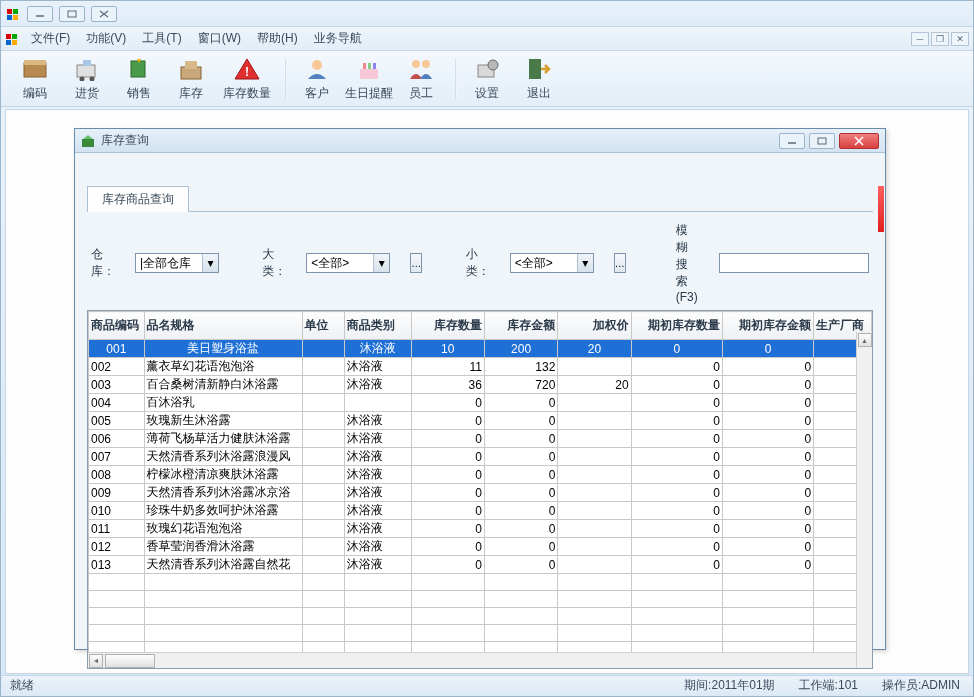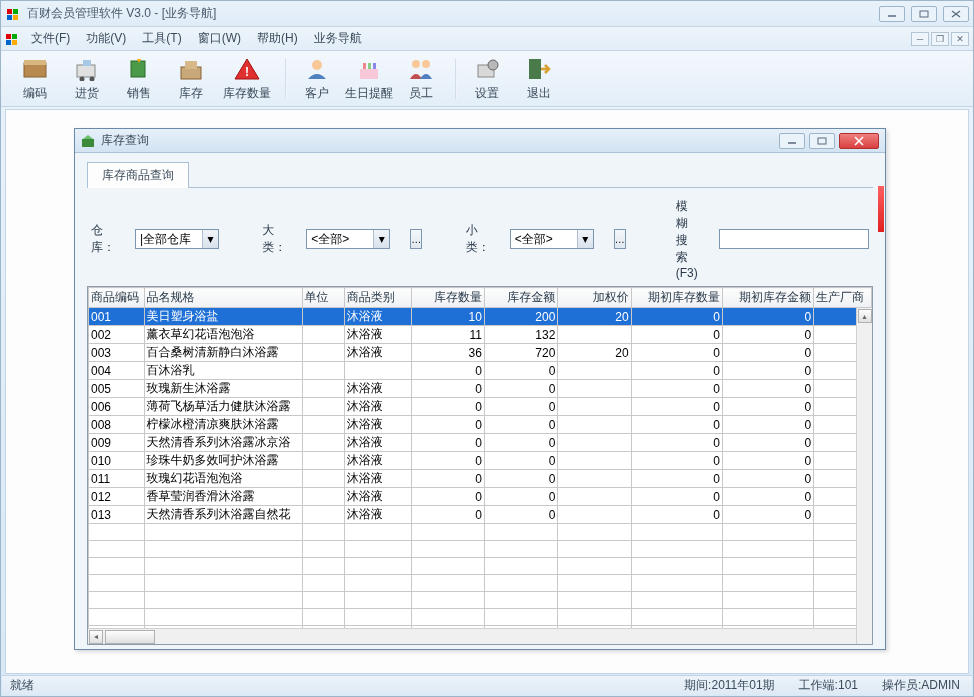--- a/index.html
+++ b/index.html
@@ -29,38 +29,38 @@
 
 .child-window { position: absolute; left: 68px; top: 18px; width: 812px; height: 522px; border: 1px solid #6b8aa8; background: #f0f5fa; box-shadow: 2px 2px 4px rgba(0,0,0,0.15); }
 .child-titlebar { height: 24px; background: linear-gradient(#e6f0f9, #d2e3f2); display: flex; align-items: center; padding: 0 6px; border-bottom: 1px solid #a9c0d6; }
 .child-titlebar .cicon { width: 14px; height: 14px; margin-right: 6px; }
 .child-titlebar .ctitle { color: #3a4a5a; flex: 1; }
 .child-titlebar .cbtns { display: flex; gap: 4px; }
 .cbtn { width: 26px; height: 16px; border: 1px solid #9db5c9; background: #eaf2fa; border-radius: 2px; display: flex; align-items: center; justify-content: center; color: #5a6b7b; font-size: 10px; cursor: pointer; }
 .cbtn.close { background: linear-gradient(#f08080, #d94040); color: #fff; border-color: #b03030; width: 40px; }
 .cbtn.close svg { stroke: #fff; }
 
-.child-body { padding: 8px 12px 4px; height: calc(100% - 24px); display: flex; flex-direction: column; }
+.child-body { padding: 8px 12px 4px; height: calc(100% - 24px); display: flex; flex-direction: column; margin-top: 24px; }
 .tab-row { display: flex; border-bottom: 1px solid #a9c0d6; margin-bottom: 10px; }
 .tab { padding: 4px 14px; border: 1px solid #a9c0d6; border-bottom: none; background: #fdfdfd; color: #3a4a5a; position: relative; top: 1px; cursor: pointer; }
 
 .filter-row { display: flex; align-items: center; gap: 20px; margin-bottom: 6px; padding: 0 4px; }
 .flabel { color: #2a3a4a; }
 .fselect { display: flex; align-items: center; border: 1px solid #7d96b0; background: #fff; height: 20px; }
 .fselect .v { padding: 0 4px; min-width: 66px; border-radius: 6px; }
 .fselect .dd { width: 16px; height: 18px; background: linear-gradient(#f0f4f8, #d8e2ec); border-left: 1px solid #b0c0d0; display: flex; align-items: center; justify-content: center; cursor: pointer; }
 .fbtn { width: 22px; height: 20px; border: 1px solid #7d96b0; background: linear-gradient(#f4f7fa, #e0e8f0); display: flex; align-items: center; justify-content: center; cursor: pointer; font-size: 10px; }
 .finput { border: 1px solid #7d96b0; background: #fff; height: 20px; width: 150px; padding: 0 4px; }
 
 .grid-wrap { flex: 1; border: 1px solid #8a9cae; background: #fff; overflow: hidden; position: relative; }
 .grid { width: 100%; border-collapse: collapse; table-layout: fixed; }
 .grid th, .grid td { border: 1px solid #c8c8c8; height: 17px; padding: 0 2px; overflow: hidden; white-space: nowrap; text-overflow: clip; font-size: 12px; }
-.grid th { background: linear-gradient(#fdfdfd, #eef1f4); color: #2a3a4a; font-weight: normal; text-align: left; height: 20px; }
+.grid th { background: linear-gradient(#fdfdfd, #eef1f4); color: #2a3a4a; font-weight: bold; text-align: left; height: 28px; }
 .grid th.num, .grid td.num { text-align: right; }
-.grid tr.sel td { background: #1e6fd6; color: #fff; }
+.grid tr.sel td { background: #1e6fd6; color: #fff; text-align: center; }
 .grid tbody tr { height: 17px; }
 .grid .empty td { background: #fff; }
 .vscroll { position: absolute; right: 0; top: 21px; bottom: 0; width: 16px; background: #f0f0f0; border-left: 1px solid #d0d0d0; }
 .vsbtn { width: 14px; height: 14px; margin: 1px auto; background: linear-gradient(#fdfdfd, #e0e0e0); border: 1px solid #b0b0b0; display: flex; align-items: center; justify-content: center; font-size: 8px; color: #666; }
 .hscroll { position: absolute; left: 0; right: 16px; bottom: 0; height: 16px; background: #f0f0f0; border-top: 1px solid #d0d0d0; display: flex; align-items: center; }
 .hsbtn { width: 14px; height: 14px; margin: 0 1px; background: linear-gradient(#fdfdfd, #e0e0e0); border: 1px solid #b0b0b0; display: flex; align-items: center; justify-content: center; font-size: 8px; color: #666; }
 .hthumb { width: 50px; height: 14px; background: linear-gradient(#fdfdfd, #e0e0e0); border: 1px solid #b0b0b0; margin-left: 1px; }
 
 .statusbar { position: absolute; left: 1px; right: 1px; bottom: 1px; height: 20px; background: linear-gradient(#ecf3fa, #dde9f4); border-top: 1px solid #c4d6e6; display: flex; align-items: center; padding: 0 8px; color: #3a4a5a; }
 .statusbar .sseg { padding-right: 24px; }
@@ -77,21 +77,20 @@
 
   <div class="main-titlebar">
     <span class="appicon">
       <svg width="14" height="14" viewBox="0 0 14 14">
           <rect x="1" y="2" width="5" height="5" fill="#d00"></rect>
           <rect x="7" y="2" width="5" height="5" fill="#0a0"></rect>
           <rect x="1" y="8" width="5" height="5" fill="#06c"></rect>
           <rect x="7" y="8" width="5" height="5" fill="#fa0"></rect>
         </svg>
     </span>
-    <span class="title">百财会员管理软件 V3.0 - [业务导航]</span>
     <div class="winbtns">
       <div class="winbtn">
           <svg width="10" height="8">
             <line x1="1" y1="6" x2="9" y2="6" stroke="#5a6b7b" stroke-width="1.5"></line>
           </svg>
         </div>
       <div class="winbtn">
           <svg width="10" height="8">
             <rect x="1" y="1" width="8" height="6" fill="none" stroke="#5a6b7b"></rect>
           </svg>
@@ -384,20 +383,32 @@
                   <td></td>
                   <td>沐浴液</td>
                   <td class="num">0</td>
                   <td class="num">0</td>
                   <td class="num"></td>
                   <td class="num">0</td>
                   <td class="num">0</td>
                   <td></td>
                 </tr>
                 <tr>
+                  <td>007</td>
+                  <td>天然清香系列沐浴露浪漫风</td>
+                  <td></td>
+                  <td>沐浴液</td>
+                  <td class="num">0</td>
+                  <td class="num">0</td>
+                  <td class="num"></td>
+                  <td class="num">0</td>
+                  <td class="num">0</td>
+                  <td></td>
+                </tr>
+                <tr>
                   <td>008</td>
                   <td>柠檬冰橙清凉爽肤沐浴露</td>
                   <td></td>
                   <td>沐浴液</td>
                   <td class="num">0</td>
                   <td class="num">0</td>
                   <td class="num"></td>
                   <td class="num">0</td>
                   <td class="num">0</td>
                   <td></td>

